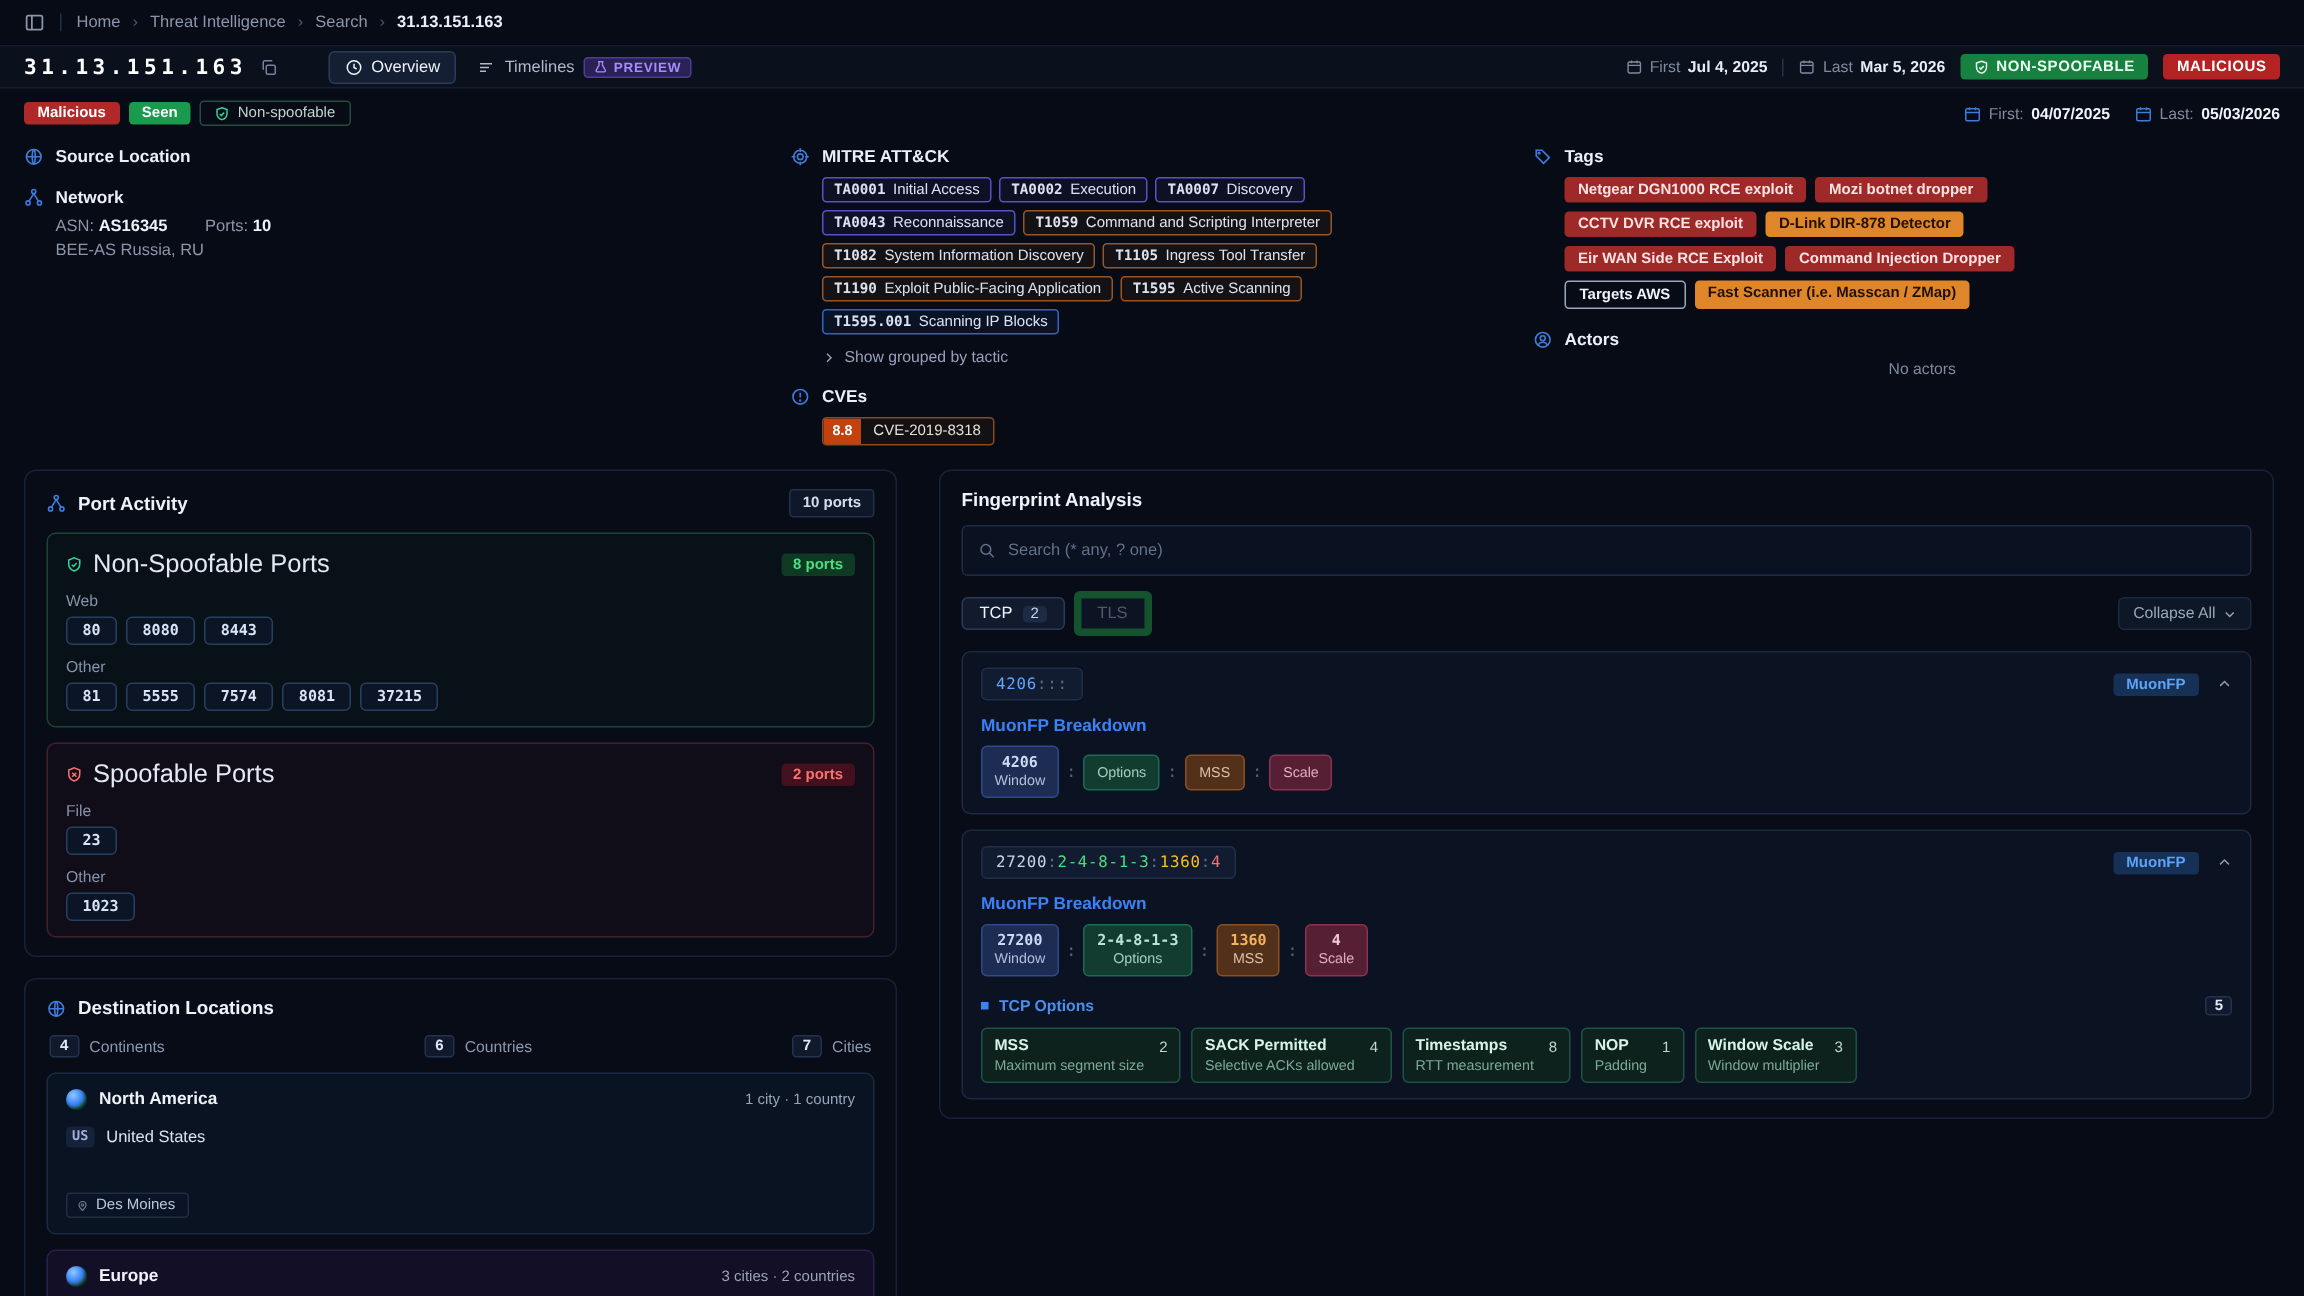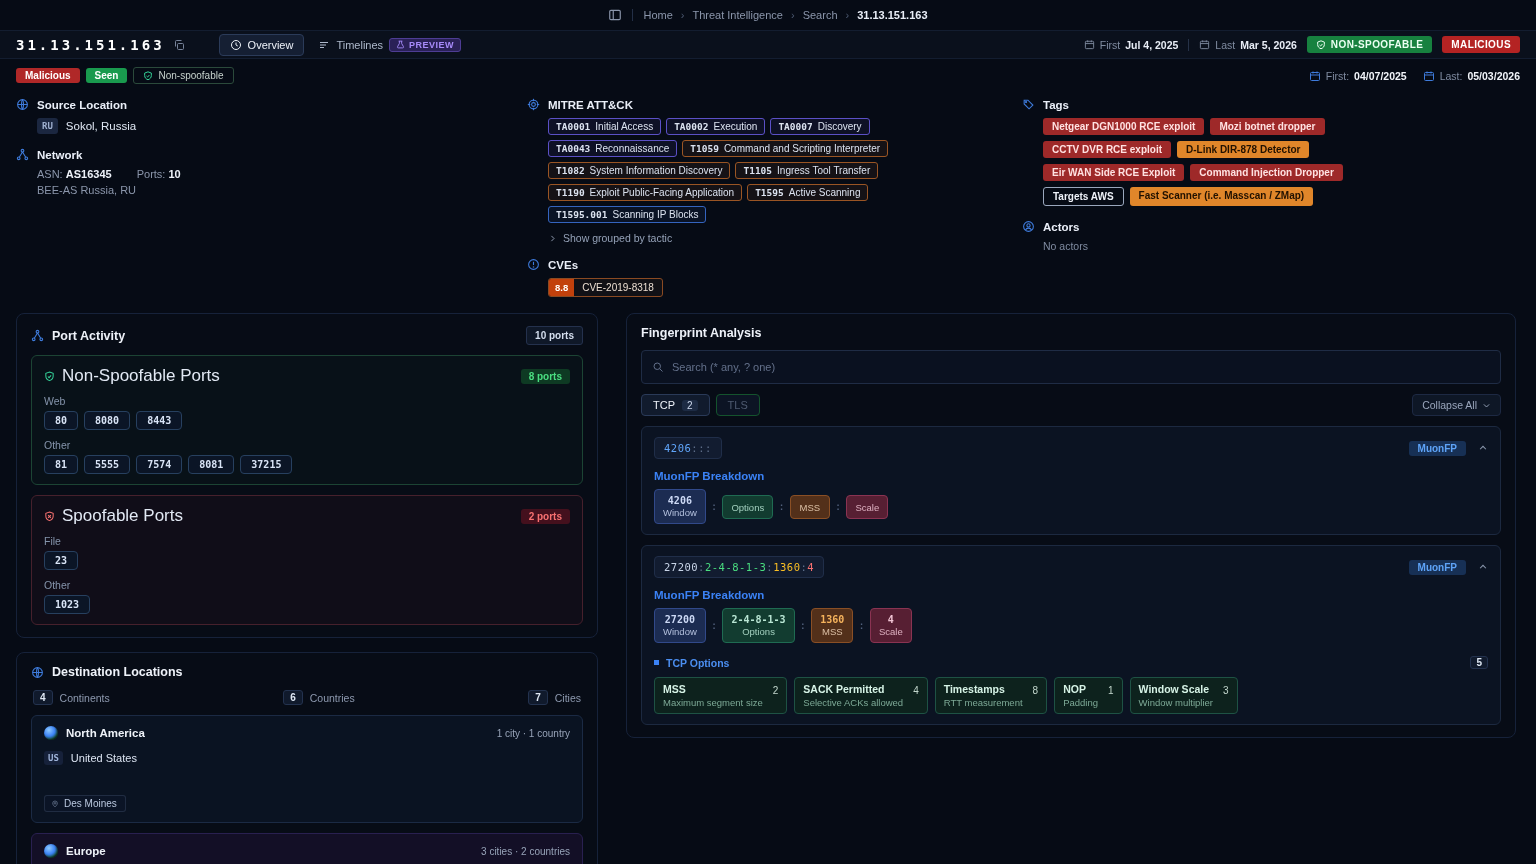--- a/index.html
+++ b/index.html
@@ -6,21 +6,21 @@
   html,body { width:1536px; height:864px; overflow:hidden; }
   body {
     background:#060b15;
     color:#dce4f2;
     font-family:"Liberation Sans", sans-serif;
     font-size:11px;
   }
   svg { display:block; }
 
   
-  .topbar { height:30px; display:flex; align-items:center; gap:10px; padding:0 16px;justify-content:center; }
+  .topbar { height:30px; display:flex; align-items:center; gap:10px; padding:0 16px; }
   .tb-toggle { color:#8b96ab; cursor:pointer; }
   .tb-divider { width:1px; height:12px; background:#232f46; }
   .breadcrumb { display:flex; align-items:center; gap:8px; font-size:11px; color:#8b96ab; }
   .breadcrumb .crumb { cursor:pointer; }
   .breadcrumb .crumb.last { color:#e9eef7; font-weight:bold; }
   .breadcrumb .sep { color:#4c5971; font-size:11px; }
 
   
   .headerbar {
     height:29px; display:flex; align-items:center; padding:0 16px;
@@ -73,21 +73,21 @@
   .grouped-toggle { display:flex; align-items:center; gap:6px; margin-top:9px; color:#95a2b8; font-size:10.5px; cursor:pointer; }
 
   .cve-chip { display:inline-flex; align-items:stretch; border:1px solid #8a4a22; border-radius:3px; overflow:hidden; cursor:pointer; background:rgba(154,85,36,.08); }
   .cve-score { background:#c2410c; color:#fff; font-weight:bold; font-size:9.5px; padding:3px 6px; display:flex; align-items:center; }
   .cve-id { padding:3px 8px; font-size:10px; color:#ecdfd2; display:flex; align-items:center; }
 
   .tag { font-size:10px; font-weight:bold; padding:3px 9px; border-radius:3px; cursor:pointer; }
   .tag.red { background:#9e2929; color:#ffe2e2; }
   .tag.orange { background:#e0862a; color:#211100; }
   .tag.neutral { background:transparent; border:1px solid #9aa7bd; color:#eef2f9; }
-  .no-actors { color:#7f8ba0; font-size:10.5px; }
+  .no-actors { color:#7f8ba0; font-size:10.5px;text-align:center; }
 
   
   .main { display:flex; gap:28px; padding:0 20px 0 16px; align-items:flex-start; }
   .col-left { width:582px; flex:none; }
   .col-right { flex:1; }
   .panel { border:1px solid #16223a; background:#070c16; border-radius:8px; padding:12px 14px; }
   .panel-head { display:flex; align-items:center; gap:8px; }
   .panel-head .ic { color:#3e7bdb; }
   .panel-title { font-size:12.5px; font-weight:bold; color:#eef2f9; }
   .count-badge { margin-left:auto; background:#0f1828; border:1px solid #24314d; color:#d4deee; font-size:10px; font-weight:bold; padding:3px 8px; border-radius:3px; }
@@ -128,21 +128,21 @@
   
   .search-box { margin-top:10px; display:flex; align-items:center; gap:8px; height:27px; padding:16px 10px; background:#0a1120; border:1px solid #1f2c45; border-radius:4px; }
   .search-box input { flex:1; background:transparent; border:none; outline:none; color:#c9d4e8; font-size:11px; font-family:"Liberation Sans",sans-serif; }
   .search-box input::placeholder { color:#63708a; }
   .search-box .ic { color:#63708a; }
   .fp-tabs { display:flex; align-items:center; gap:6px; margin-top:10px; }
   .fp-tab { display:flex; align-items:center; gap:7px; padding:4px 11px; border-radius:4px; cursor:pointer; }
   .fp-tab.active { background:#111b2d; border:1px solid #2a3a58; }
   .fp-tab.active .l { color:#eef2f9; font-weight:normal; font-size:11px; }
   .fp-tab .cnt { background:#1d2b44; border-radius:3px; padding:0 5px; font-size:10px; color:#cdd8ec; }
-  .fp-tab.disabled { background:#0c1424; border:1px solid #14532d; }
+  .fp-tab.disabled { background:#0c1424; border:5px solid #14532d; }
   .fp-tab.disabled .l { color:#4e5a70; font-size:11px; }
   .collapse-btn { margin-left:auto; display:flex; align-items:center; gap:5px; background:#0e1726; border:1px solid #1d2943; border-radius:4px; padding:4px 9px; font-size:10.5px; color:#9aa6bc; cursor:pointer; }
 
   .fp-card { margin-top:10px; background:#0b1322; border:1px solid #1c2940; border-radius:6px; padding:10px 12px; }
   .fp-card-head { display:flex; align-items:center; }
   .fp-pill { background:#121c30; border:1px solid #202e49; border-radius:4px; padding:4px 9px; font-family:"DejaVu Sans Mono",monospace; font-size:10.5px; letter-spacing:.5px; }
   .fp-pill .c-blue { color:#60a5fa; } .fp-pill .c-grey { color:#5d6d88; }
   .fp-pill .c-white { color:#c9d5e8; } .fp-pill .c-green { color:#4ade80; }
   .fp-pill .c-orange { color:#fbbf24; } .fp-pill .c-red { color:#f87171; }
   .fp-head-right { margin-left:auto; display:flex; align-items:center; gap:12px; }
@@ -313,24 +313,20 @@
   <div>
     <div>
       <div class="sec-head">
         <span class="ic">
             <svg width="13" height="13" viewBox="0 0 24 24" fill="none" stroke="currentColor" stroke-width="2">
               <circle cx="12" cy="12" r="9"></circle>
               <path d="M3 12h18M12 3c2.5 2.6 2.5 15.4 0 18M12 3c-2.5 2.6-2.5 15.4 0 18"></path>
             </svg>
           </span>
         <span class="t">Source Location</span>
-      </div>
-      <div class="indent srcloc-row">
-        <span class="flag-badge">RU</span>
-        <span>Sokol, Russia</span>
       </div>
     </div>
     <div class="block-gap">
       <div class="sec-head">
         <span class="ic">
             <svg width="13" height="13" viewBox="0 0 24 24" fill="none" stroke="currentColor" stroke-width="2">
               <circle cx="12" cy="5" r="2.5"></circle>
               <circle cx="5" cy="19" r="2.5"></circle>
               <circle cx="19" cy="19" r="2.5"></circle>
               <path d="M12 7.5L6 17M12 7.5L18 17"></path>

